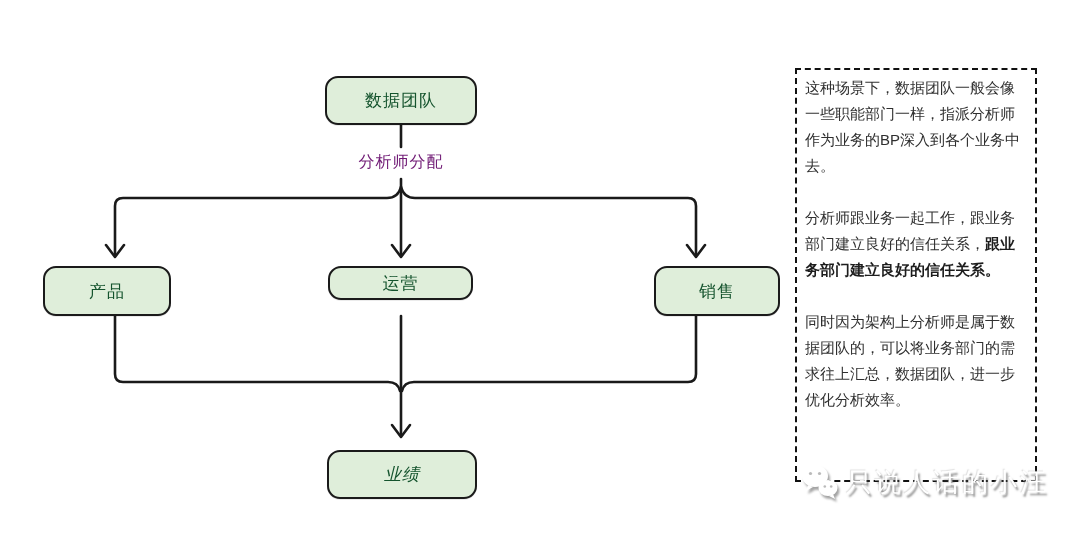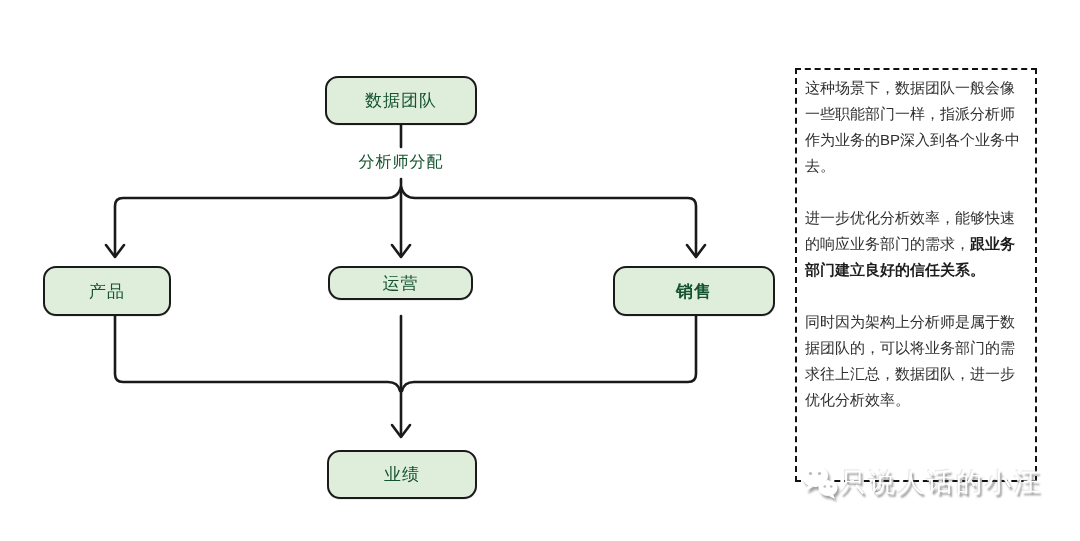--- a/index.html
+++ b/index.html
@@ -38,30 +38,30 @@
     align-items: center;
     justify-content: center;
     font-size: 17px;
     color: #14532d;
     letter-spacing: 1px;
     box-shadow: 0 1px 0 rgba(0,0,0,0.08);
   }
   .node-top    { left: 325px; top: 76px;  width: 152px; height: 49px; }
   .node-left   { left: 43px;  top: 266px; width: 128px; height: 50px; }
   .node-middle { left: 328px; top: 266px; width: 145px; height: 34px; }
-  .node-right  { left: 613px; top: 266px; width: 162px; height: 50px; font-weight: bold; }
-  .node-bottom { left: 327px; top: 450px; width: 150px; height: 49px; }
+  .node-right  { left: 654px; top: 266px; width: 126px; height: 50px; }
+  .node-bottom { left: 327px; top: 450px; width: 150px; height: 49px; font-style: italic; }
 
   .edge-label {
     position: absolute;
     left: 301px; top: 152px;
     width: 200px;
     text-align: center;
     font-size: 16px;
-    color: #14532d;
+    color: #701a75;
     letter-spacing: 1px;
     background: #ffffff;
   }
 
   
   .panel {
     position: absolute;
     left: 795px; top: 68px;
     width: 242px; height: 414px;
     border: 2px dashed #111111;
@@ -73,20 +73,21 @@
   .panel p { margin: 0 0 26px 0; }
   .panel p:last-child { margin-bottom: 0; }
   .panel .em { font-weight: bold; color: #1d1d1d; }
 
   
   .watermark {
     position: absolute;
     left: 800px; top: 462px;
     display: flex;
     align-items: center;
+    gap: 6px;
     pointer-events: none;
   }
   .watermark .wm-icon {
     width: 40px; height: 40px;
     filter: drop-shadow(2px 3px 1px rgba(90,90,90,0.55));
   }
   .watermark .wm-text {
     font-size: 26px;
     letter-spacing: 3px;
     color: #ffffff;
@@ -128,21 +129,21 @@
   <div class="node node-left">产品</div>
 
   <div class="node node-middle">运营</div>
 
   <div class="node node-right">销售</div>
 
   <div class="node node-bottom">业绩</div>
 
   <div class="panel">
     <p>这种场景下，数据团队一般会像一些职能部门一样，指派分析师作为业务的BP深入到各个业务中去。</p>
-    <p><span>进一步优化分析效率，能够快速的响应业务部门的需求，</span><span class="em">跟业务部门建立良好的信任关系。</span></p>
+    <p><span>分析师跟业务一起工作，跟业务部门建立良好的信任关系，</span><span class="em">跟业务部门建立良好的信任关系。</span></p>
     <p>同时因为架构上分析师是属于数据团队的，可以将业务部门的需求往上汇总，数据团队，进一步优化分析效率。</p>
   </div>
 
   <div class="watermark">
     <svg class="wm-icon" viewBox="0 0 40 40" xmlns="http://www.w3.org/2000/svg">
       <ellipse cx="15" cy="14" rx="13" ry="11" fill="#ffffff"></ellipse>
       <path d="M8 23 L6 29 L13 25 Z" fill="#ffffff"></path>
       <circle cx="10.5" cy="11.5" r="1.6" fill="rgba(130,130,130,0.55)"></circle>
       <circle cx="19.5" cy="11.5" r="1.6" fill="rgba(130,130,130,0.55)"></circle>
       <ellipse cx="28" cy="26" rx="9.5" ry="8" fill="#ffffff"></ellipse>

